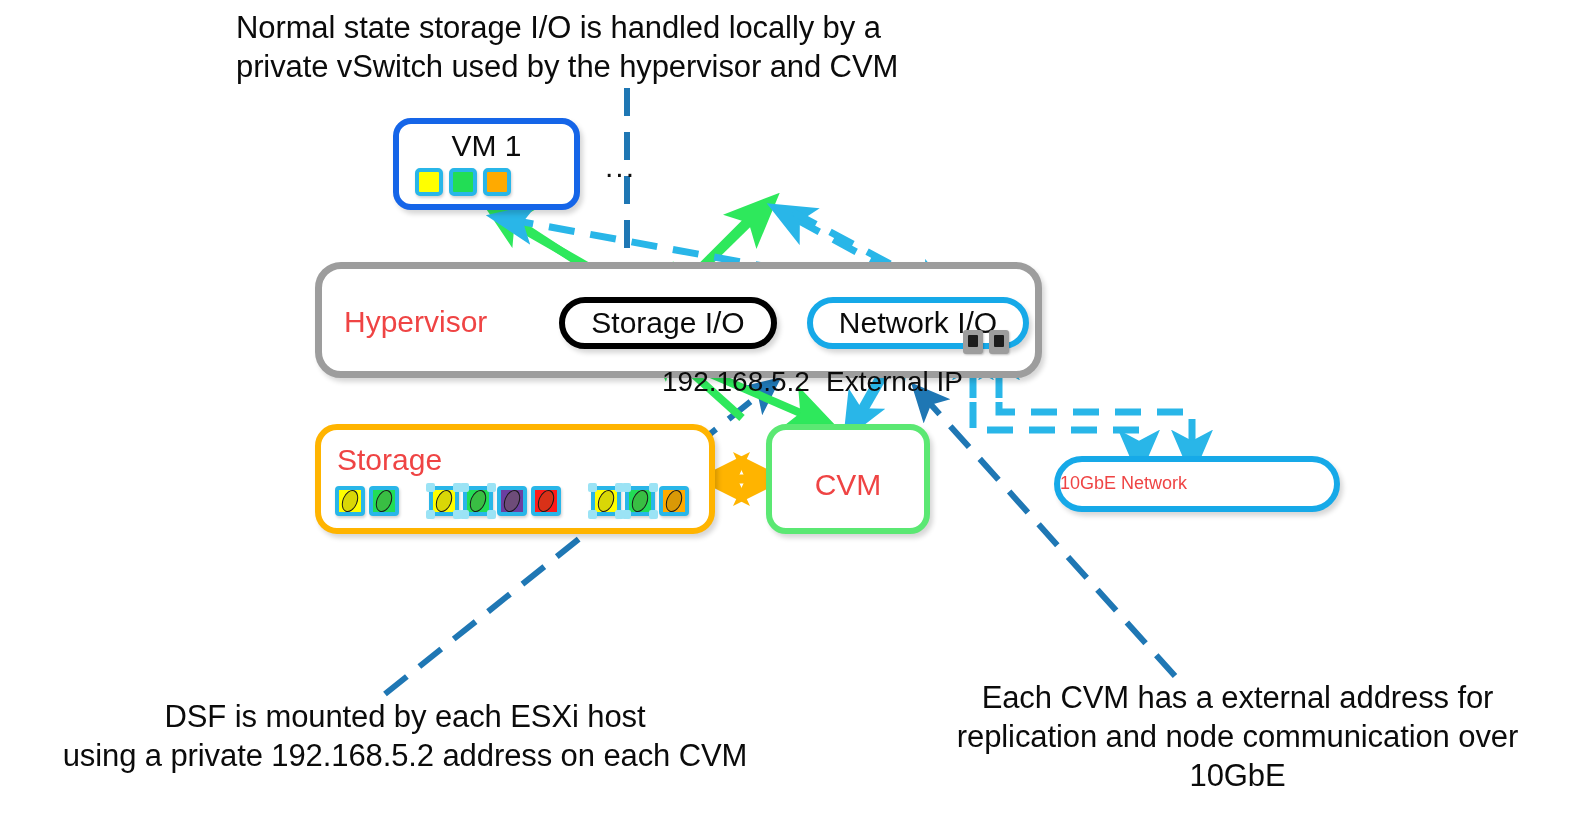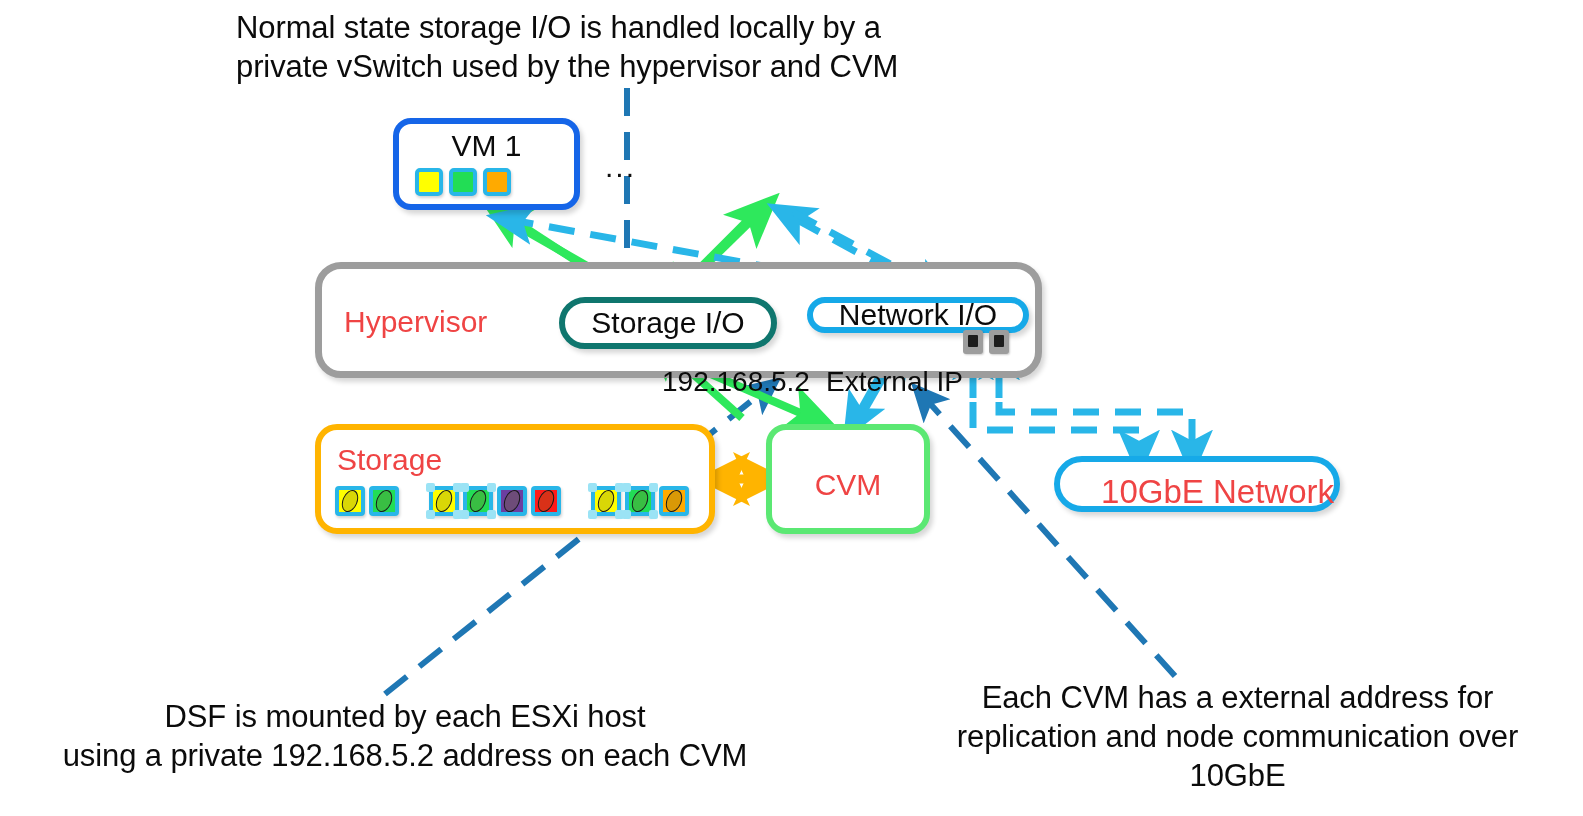--- a/index.html
+++ b/index.html
@@ -138,27 +138,27 @@
     align-items: center;
     justify-content: center;
     font-size: 30px;
     color: #0b0b0b;
   }
   #storage-io {
     left: 237px;
     top: 28px;
     width: 218px;
     height: 52px;
-    border: 6px solid #0f766e;
+    border: 6px solid #000000;
   }
   #network-io {
     left: 485px;
     top: 28px;
     width: 222px;
-    height: 36px;
+    height: 52px;
     border: 6px solid #16A9E8;
   }
   .nic {
     position: absolute;
     width: 20px;
     height: 24px;
     background: #9D9D9D;
     border-radius: 3px;
     box-shadow: 1px 1px 2px rgba(0,0,0,0.2);
   }
@@ -267,22 +267,22 @@
     top: 456px;
     width: 286px;
     height: 56px;
     border: 6px solid #16A9E8;
     border-radius: 28px;
   }
   #net10g-label {
     left: 0;
     top: 11px;
     width: 100%;
-    text-align: right;
-    font-size: 33px;
+    text-align: left;
+    font-size: 18px;
   }
 </style>
 </head>
 <body>
 
 <div id="stage">
 
   <svg id="wires" viewBox="0 0 1583 816" xmlns="http://www.w3.org/2000/svg">
     <defs>
       <marker id="ahGreen" markerWidth="7" markerHeight="7" refX="3.2" refY="3" orient="auto" markerUnits="strokeWidth">

